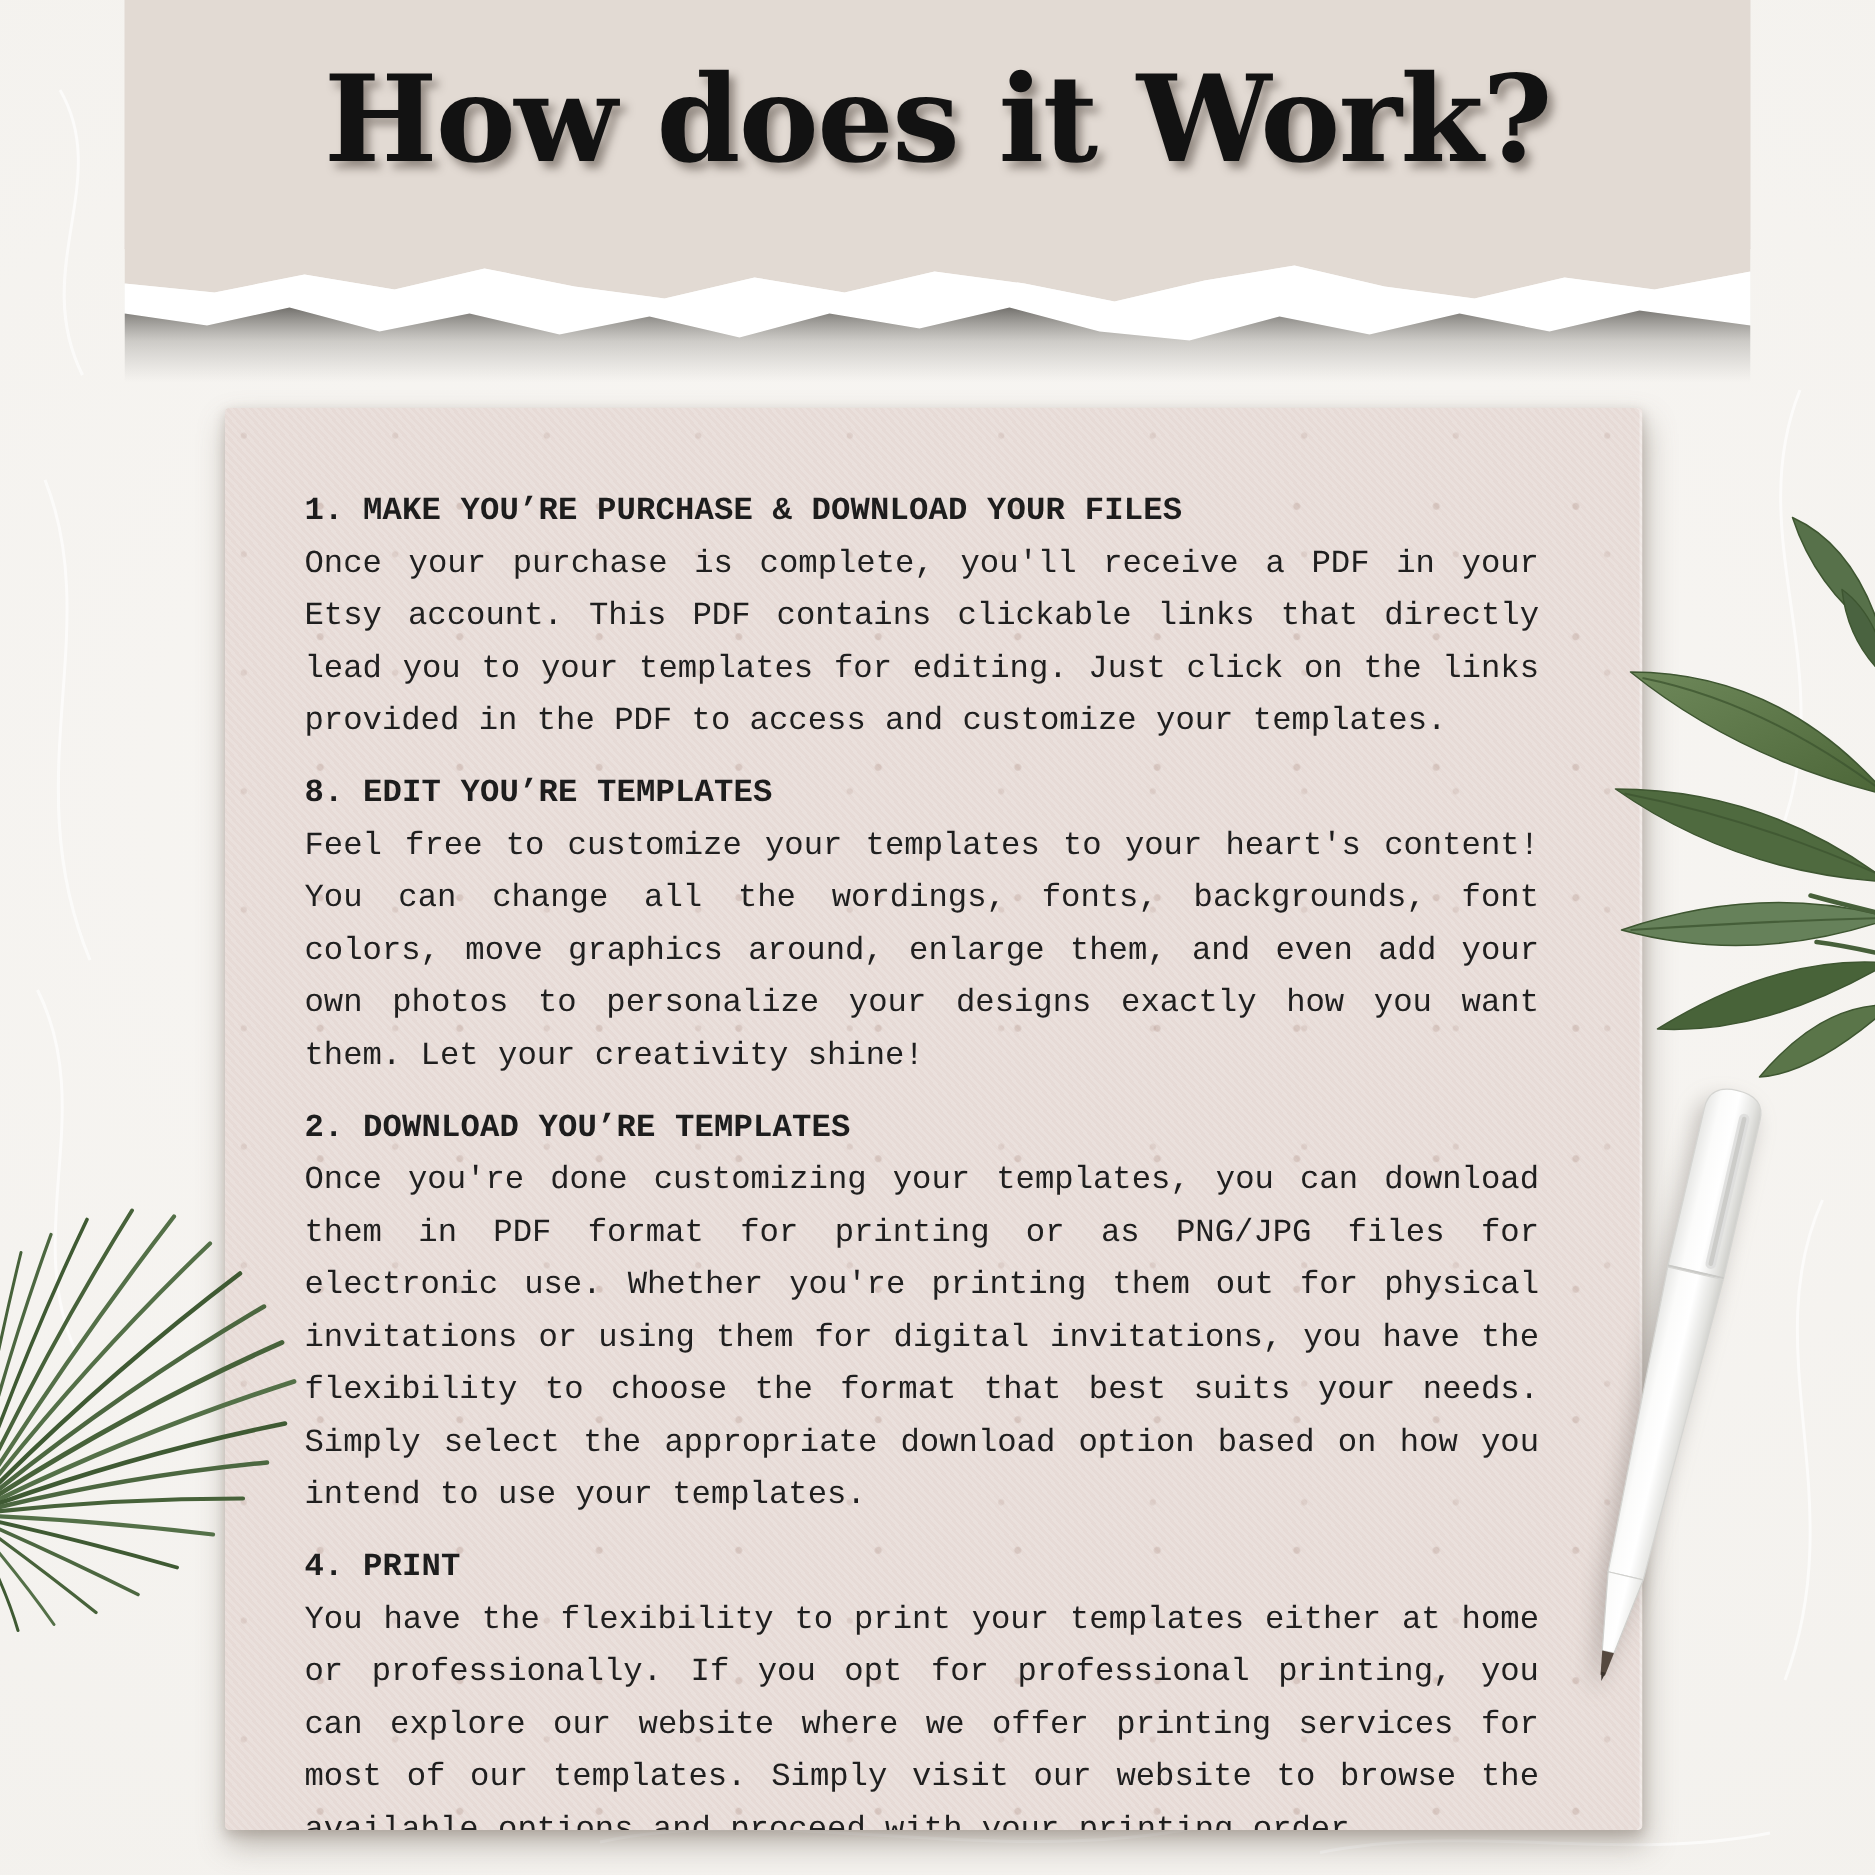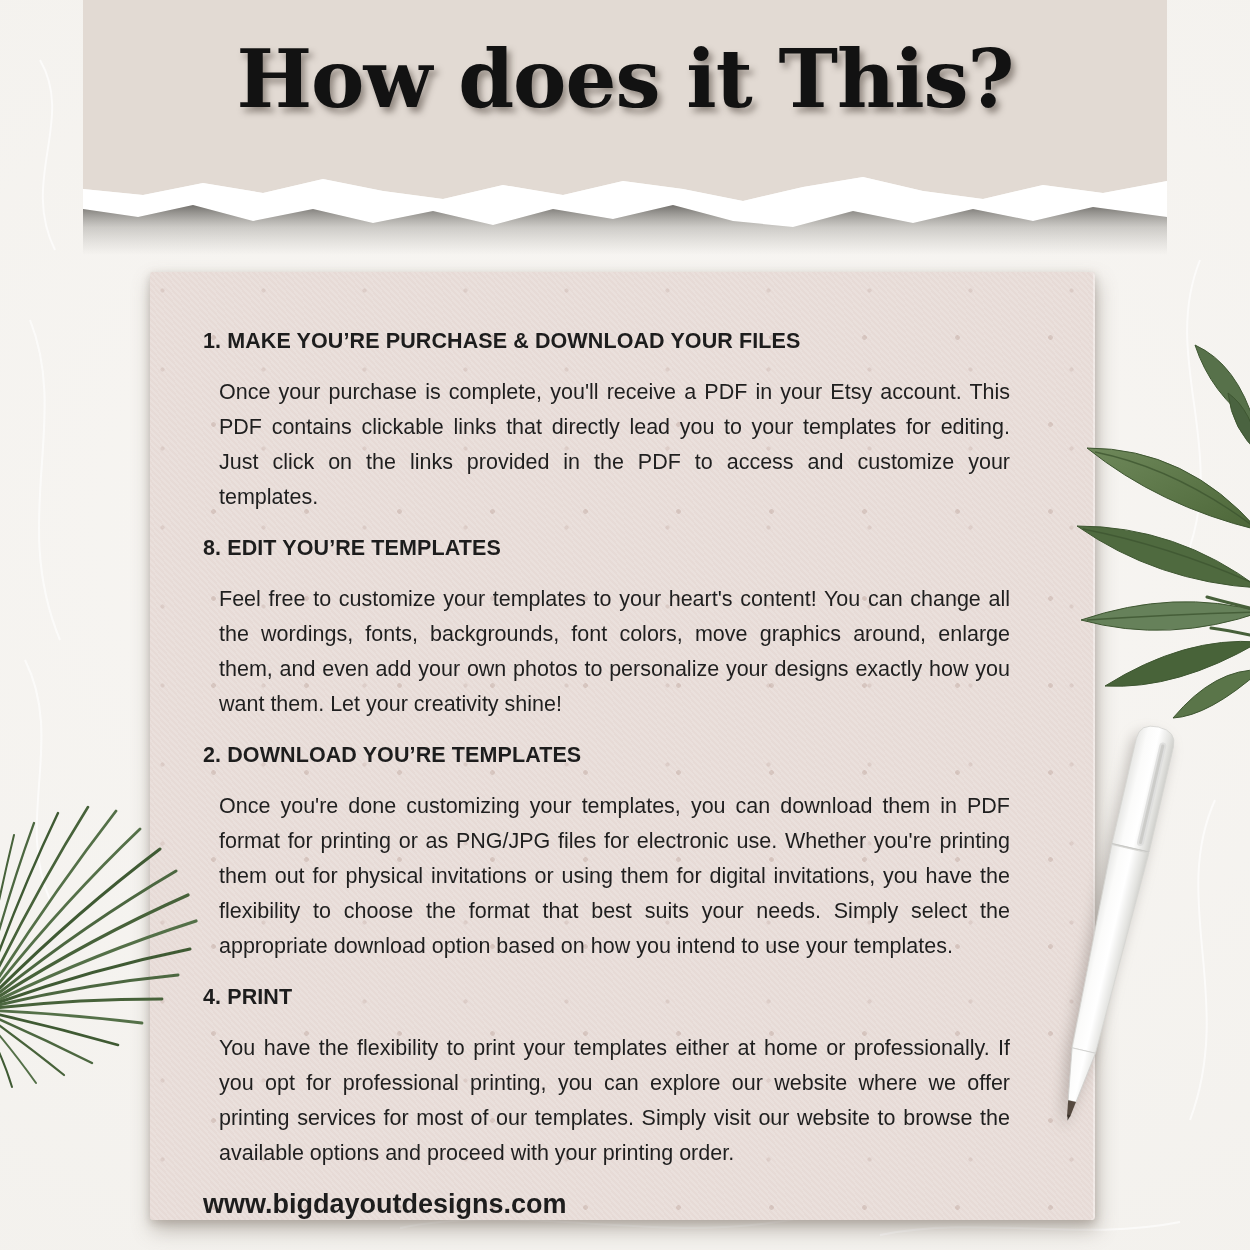--- a/index.html
+++ b/index.html
@@ -33,28 +33,29 @@
     background-color:#e9deda;
     background-image:
       radial-gradient(circle, rgba(158,124,112,0.25) 2px, transparent 2.7px),
       radial-gradient(circle, rgba(158,124,112,0.17) 1.8px, transparent 2.4px),
       repeating-linear-gradient(48deg, rgba(255,255,255,0.06) 0 2px, rgba(186,152,140,0.05) 2px 4px);
     background-size:93px 87px, 101px 79px, auto;
     background-position:17px 22px, 63px 58px, 0 0;
     border-radius:3px;
     box-shadow:2px 10px 20px rgba(125,112,102,0.45), 0 3px 8px rgba(125,112,102,0.3),
                -2px 0 0 rgba(255,255,255,0.35) inset;
+    font-family:Liberation Mono, monospace;
   }
   .step{margin:0 0 13px 0;}
   .step h2{
     margin:0;font-size:21.5px;line-height:35px;font-weight:700;
     color:#1d1d1d;letter-spacing:0.1px;
   }
   .step p{
-    margin:16px;font-size:21.5px;line-height:35px;color:#1f1f1f;
+    margin:0;font-size:21.5px;line-height:35px;color:#1f1f1f;
     text-align:justify;text-justify:inter-word;
   }
   .website{
     margin-top:14px;font-size:27px;line-height:35px;font-weight:700;color:#1d1d1d;
   }
 
   
   .leaves{position:absolute;left:1075px;top:290px;width:175px;height:430px;z-index:5;}
   .palm{position:absolute;left:0;top:805px;width:205px;height:295px;z-index:4;}
   .pen{position:absolute;left:1010px;top:715px;width:220px;height:430px;z-index:6;
@@ -71,21 +72,21 @@
       <path d="M30,320 C70,420 10,520 60,640"></path>
       <path d="M25,660 C65,740 15,820 50,900"></path>
       <path d="M1200,260 C1160,360 1230,450 1185,560"></path>
       <path d="M1215,800 C1170,900 1235,1000 1190,1120"></path>
       <path d="M400,1228 C520,1202 660,1246 800,1218"></path>
       <path d="M880,1235 C980,1215 1080,1242 1180,1222"></path>
     </g>
   </svg>
 
   <div class="banner">
-    <h1>How does it This?</h1>
+    <h1>How does it Work?</h1>
   </div>
 
   <svg class="torn" viewBox="0 0 1084 90" preserveAspectRatio="none">
     <defs>
       <linearGradient id="tearShadow" x1="0" y1="0" x2="0" y2="1">
         <stop offset="0" stop-color="#5c5a56" stop-opacity="0.85"></stop>
         <stop offset="0.45" stop-color="#82807b" stop-opacity="0.35"></stop>
         <stop offset="1" stop-color="#969490" stop-opacity="0"></stop>
       </linearGradient>
     </defs>

